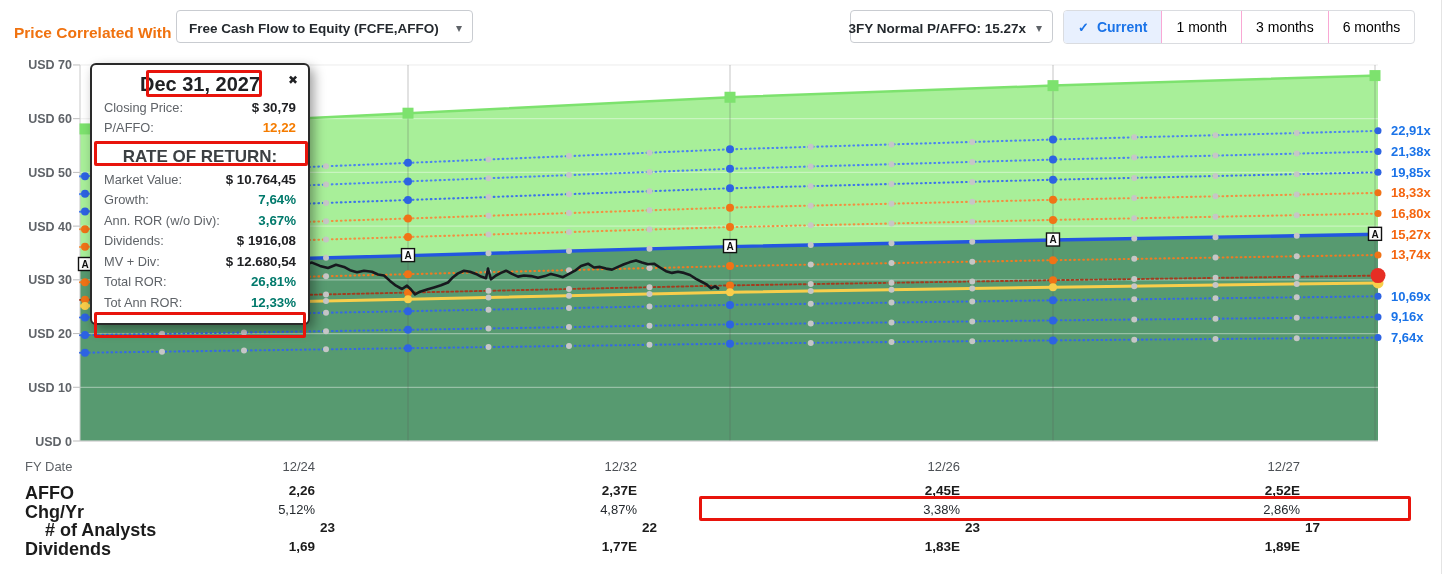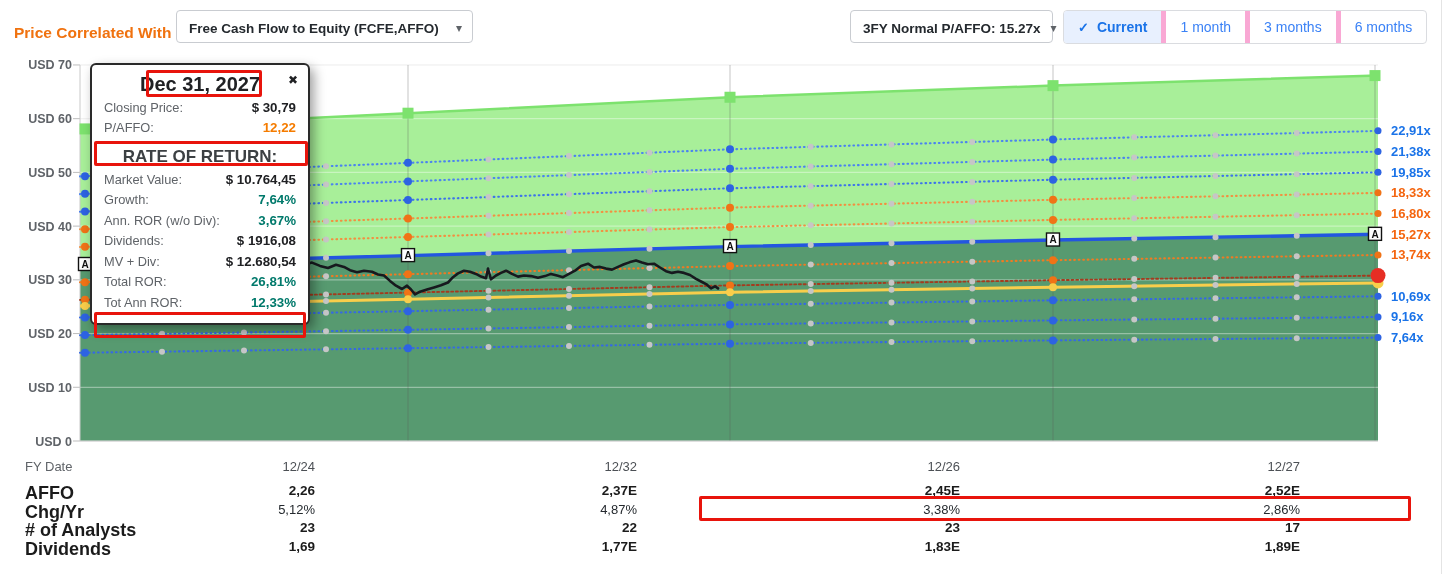--- a/index.html
+++ b/index.html
@@ -8,25 +8,25 @@
   .right-edge { position:absolute; left:1441px; top:0; width:1px; height:574px; background:#e4e4e4; }
 
   
   .page-title { position:absolute; left:14px; top:16px; font-size:15.5px; font-weight:bold; color:#f0720f;margin-top:8px; }
   .dropdown { position:absolute; top:10px; height:33px; border:1px solid #c9ccd1; border-radius:4px;
               background:#fff; display:flex; align-items:center; justify-content:space-between;
               padding:3px 10px 0 12px; cursor:pointer; }
   .dropdown .dd-text { font-size:13.5px; font-weight:bold; color:#24292e; white-space:nowrap; }
   .dropdown .caret { font-size:12px; color:#5f6368; margin-left:10px; }
   #dd-metric { left:176px; width:297px; }
-  #dd-normal { left:850px; width:203px; }
+  #dd-normal { left:850px; width:203px;justify-content:flex-end; }
   .btn-group { position:absolute; left:1063px; top:10px; height:34px; display:flex;
                border:1px solid #dadce0; border-radius:4px; overflow:hidden; background:#fff; }
   .btn-group .rbtn { display:flex; align-items:center; justify-content:center; font-size:14px;
-               color:#3b82f6; padding:0 14px; border-left:5px solid #f9a8d4; cursor:pointer; white-space:nowrap; }
+               color:#000000; padding:0 14px; border-left:1px solid #f9a8d4; cursor:pointer; white-space:nowrap; }
   .btn-group .rbtn:first-child { border-left:none; }
   .btn-group .rbtn.active { background:#e8f0fe; color:#1a73e8; font-weight:bold; }
   .btn-group .rbtn.active .chk { margin-right:8px; font-size:13px; }
 
   
   #chart { position:absolute; left:0; top:0; }
 
   
   .tooltip { position:absolute; left:90px; top:63px; width:220px; background:#fff;
              border:2px solid #2a2a2a; border-radius:6px; box-shadow:4px 5px 12px rgba(0,0,0,.38);
@@ -451,21 +451,21 @@
     <span class="tbl-cell c3">2,45E</span>
     <span class="tbl-cell c4">2,52E</span>
   </div>
   <div class="tbl-row thin" style="top:502px;">
     <span class="tbl-label">Chg/Yr</span>
     <span class="tbl-cell c1">5,12%</span>
     <span class="tbl-cell c2">4,87%</span>
     <span class="tbl-cell c3">3,38%</span>
     <span class="tbl-cell c4">2,86%</span>
   </div>
-  <div class="tbl-row" style="top:520px;">
+  <div class="tbl-row" style="top:520px;margin-left:20px;">
     <span class="tbl-label"># of Analysts</span>
     <span class="tbl-cell c1">23</span>
     <span class="tbl-cell c2">22</span>
     <span class="tbl-cell c3">23</span>
     <span class="tbl-cell c4">17</span>
   </div>
   <div class="tbl-row" style="top:539px;">
     <span class="tbl-label">Dividends</span>
     <span class="tbl-cell c1">1,69</span>
     <span class="tbl-cell c2">1,77E</span>

